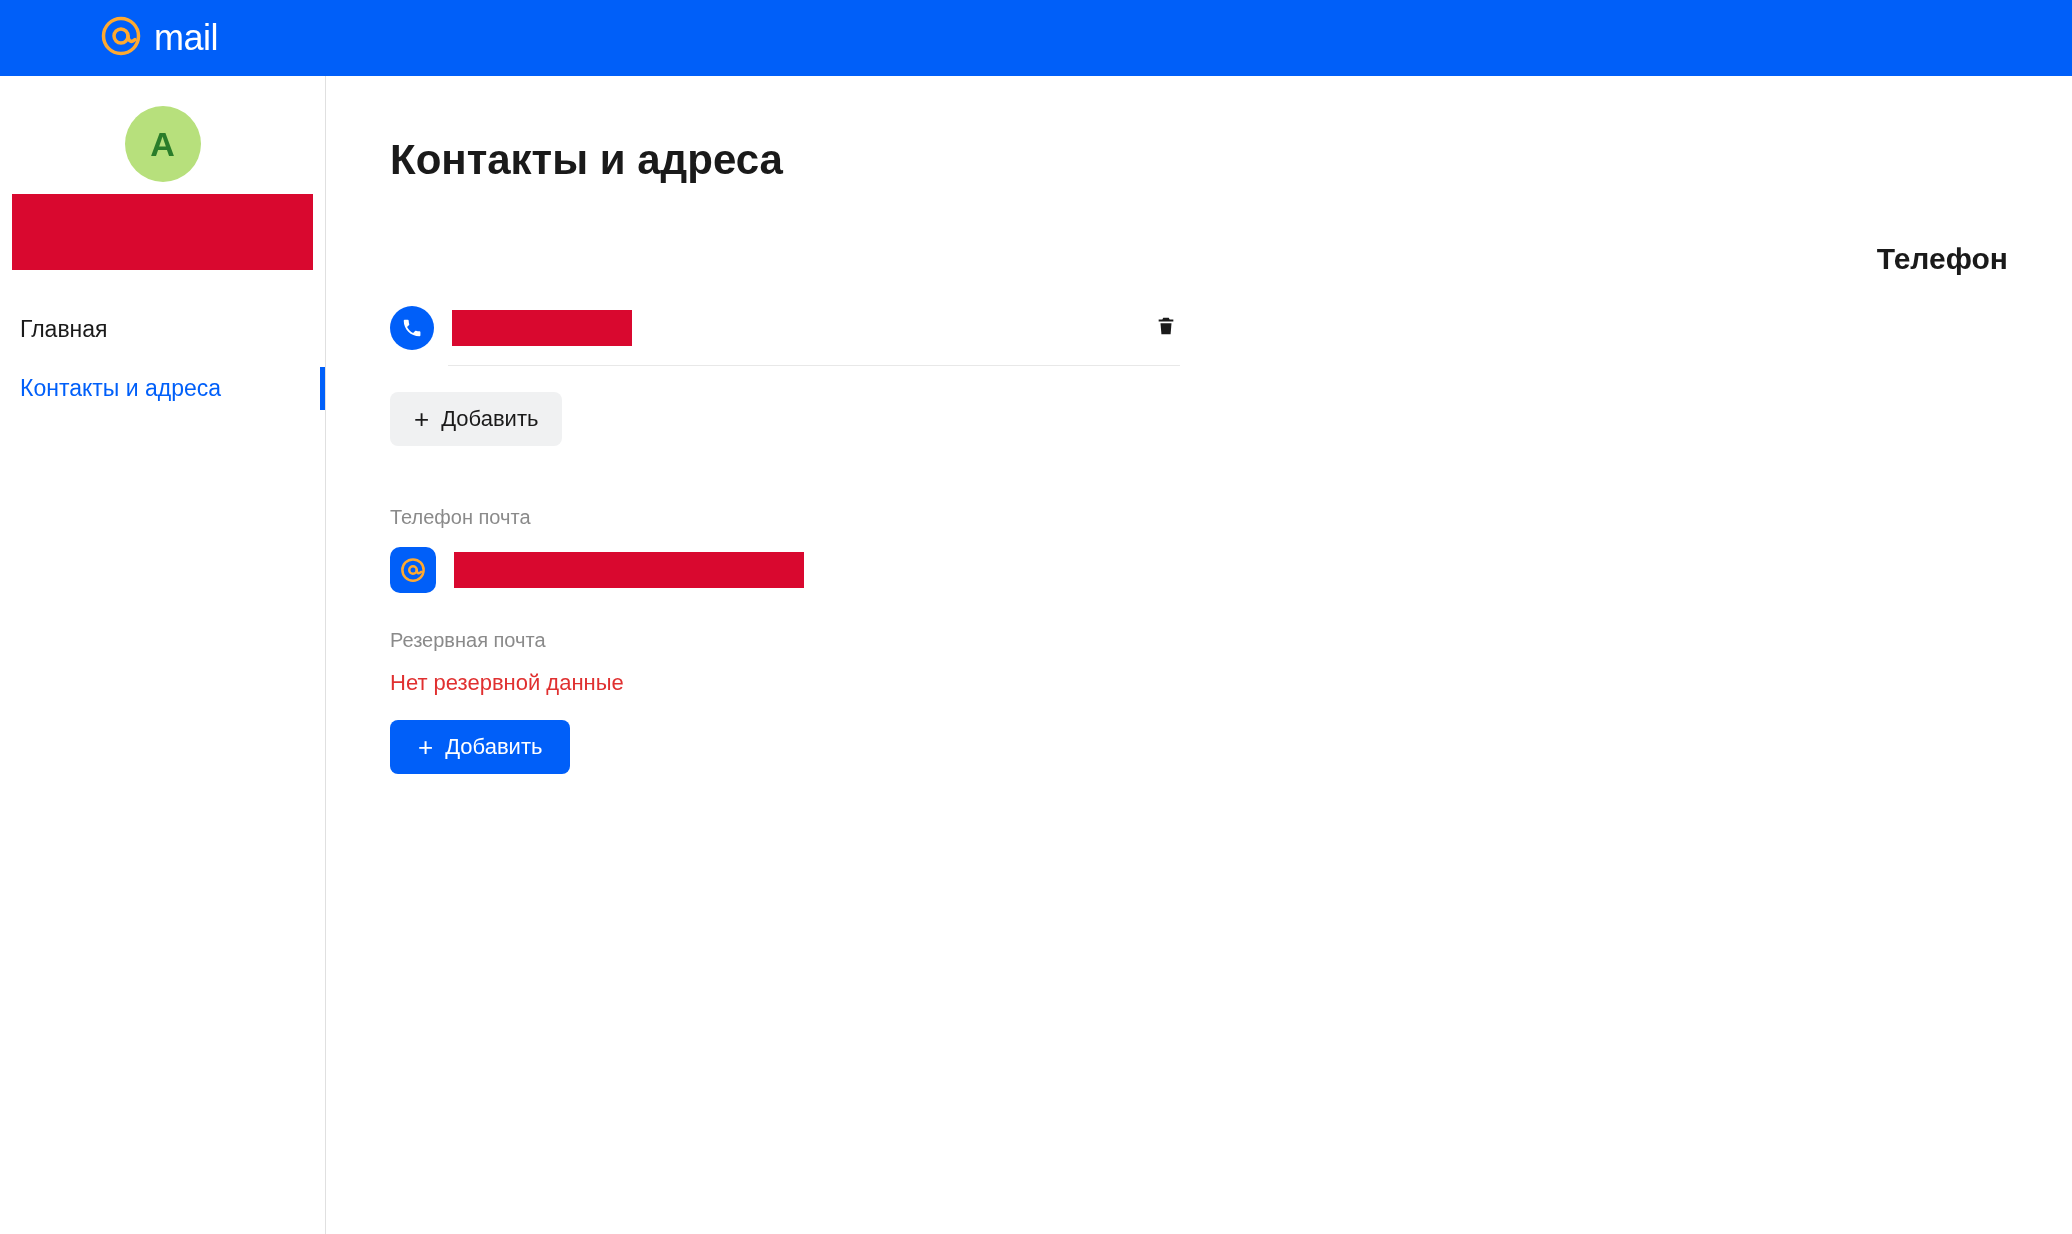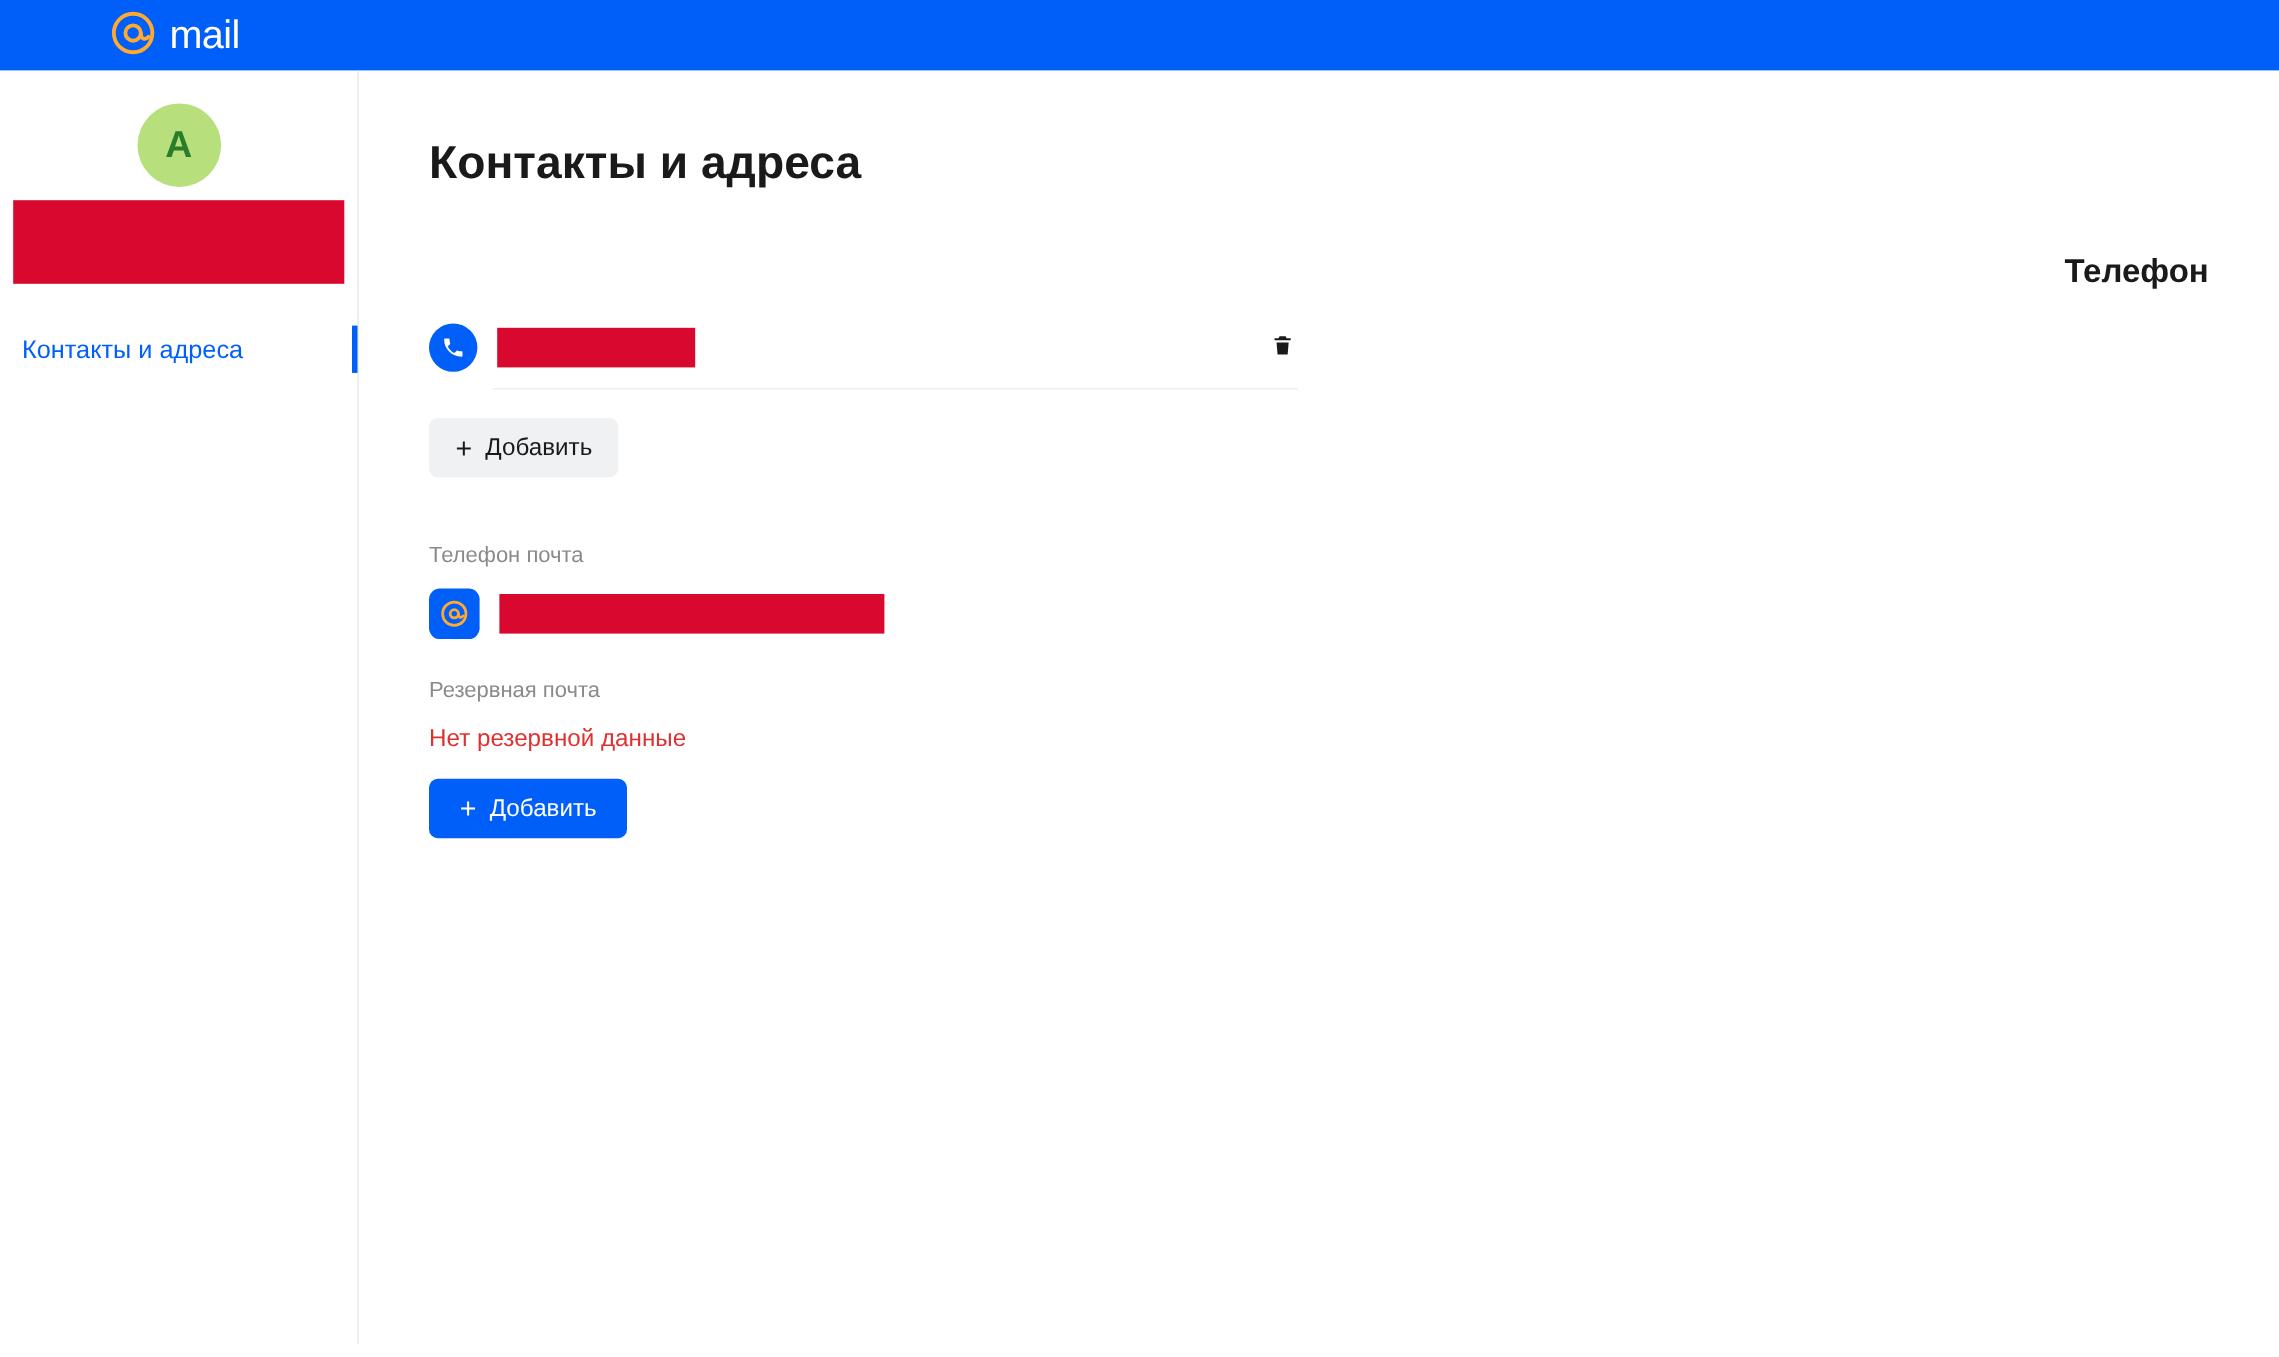--- a/index.html
+++ b/index.html
@@ -8,21 +8,21 @@
     background: #ffffff;
     color: #1a1a1a;
     width: 2072px;
     height: 1234px;
     overflow: hidden;
   }
 
   
   .header {
     background: #005ff9;
-    height: 64px;
+    height: 76px;
     display: flex;
     align-items: center;
     padding-left: 100px;
   }
   .logo {
     display: flex;
     align-items: center;
     gap: 12px;
   }
   .logo-at {
@@ -243,20 +243,23 @@
 <div class="body-wrap">
 
   <div class="sidebar">
     <div class="avatar-wrap">
       <div class="avatar">
         <span>А</span>
       </div>
     </div>
     <div class="redact-name"></div>
 
+    <div class="nav-item">
+      <span>Главная</span>
+    </div>
     <div class="nav-item active">
       <span>Контакты и адреса</span>
     </div>
   </div>
 
   <div class="main">
     <h1>Контакты и адреса</h1>
 
     
     <h2>Телефон</h2>

